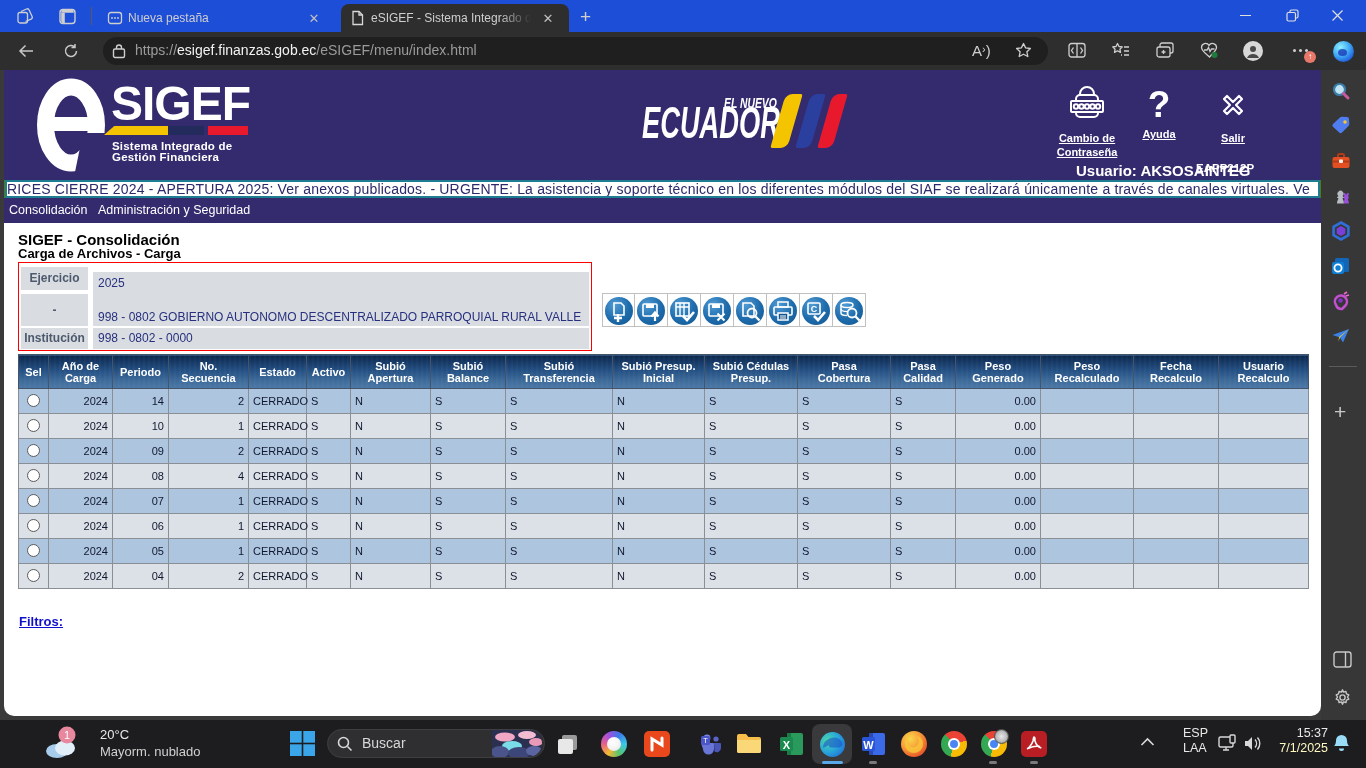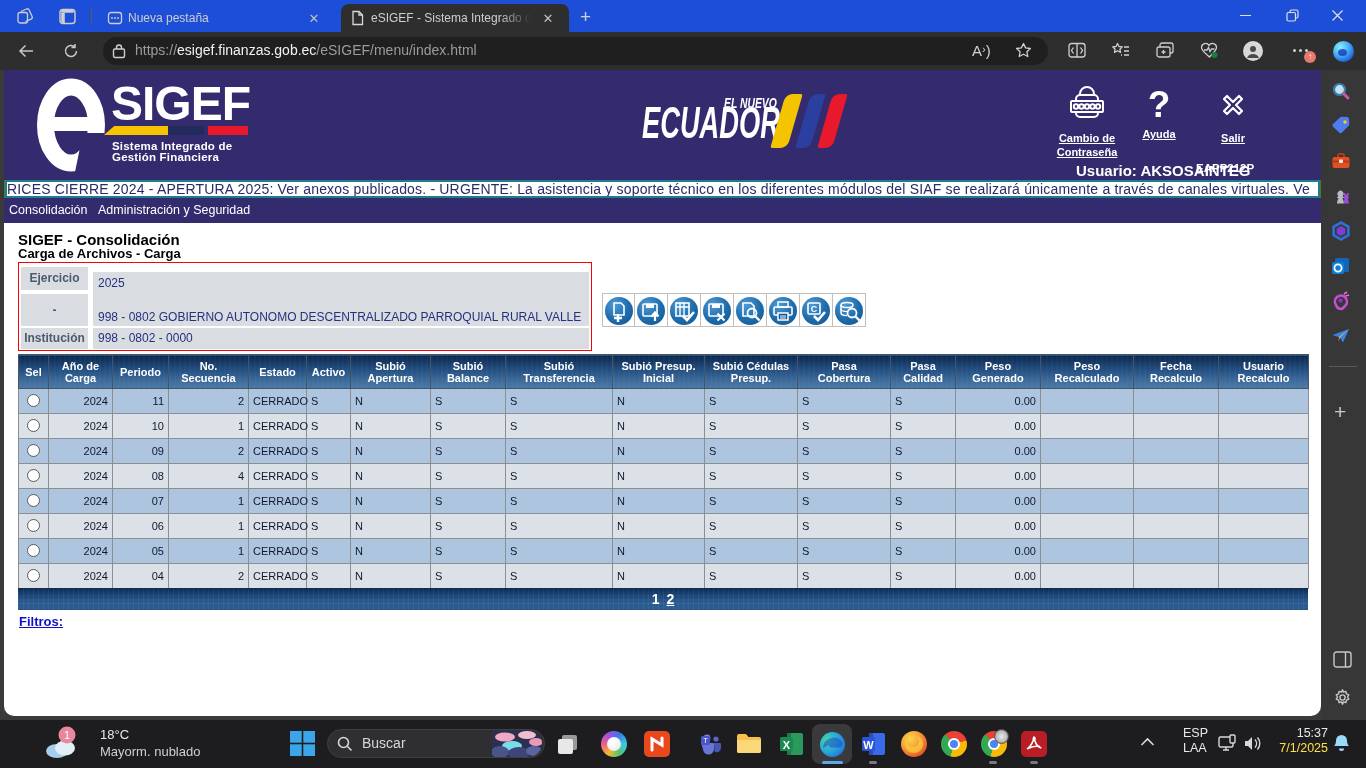--- a/index.html
+++ b/index.html
@@ -301,21 +301,21 @@
               <th>Pasa<br>Cobertura</th>
               <th>Pasa<br>Calidad</th>
               <th>Peso<br>Generado</th>
               <th>Peso<br>Recalculado</th>
               <th>Fecha<br>Recalculo</th>
               <th>Usuario<br>Recalculo</th>
             </tr>
         <tr class="rb">
               <td style="text-align:center;"><span class="radio"></span></td>
               <td class="r">2024</td>
-              <td class="r">11</td>
+              <td class="r">14</td>
               <td class="r">2</td>
               <td>CERRADO</td>
               <td>S</td>
               <td>N</td>
               <td>S</td>
               <td>S</td>
               <td>N</td>
               <td>S</td>
               <td>S</td>
               <td>S</td>
@@ -452,21 +452,20 @@
               <td>S</td>
               <td>S</td>
               <td>S</td>
               <td class="r">0.00</td>
               <td></td>
               <td></td>
               <td></td>
             </tr>
       </tbody>
         </table>
-      <div id="pagebar">1<span style="text-decoration:underline;margin-left:7px;">2</span></div>
       <div id="filtros">Filtros:</div>
     </div>
   </div>
   <div id="sidebar">
     <svg class="abs" style="left:10px;top:11px;" width="20" height="20" viewBox="0 0 20 20">
         <circle cx="8.5" cy="8.5" r="5.5" fill="#bfe3f2" stroke="#3a7ea8" stroke-width="2.2"></circle>
         <path d="M12.5 12.5 l4.5 4.5" stroke="#c95aa0" stroke-width="3" stroke-linecap="round"></path>
       </svg>
     <svg class="abs" style="left:10px;top:46px;" width="20" height="20" viewBox="0 0 20 20">
         <path d="M2 8 L9 1.5 a2.5 2.5 0 0 1 2-.8 l5 .3 a2 2 0 0 1 2 2 l.3 5 a2.5 2.5 0 0 1-.8 2 L11 16.5 a2 2 0 0 1-2.8 0 L2 10.8 a2 2 0 0 1 0-2.8z" fill="#4f7df0"></path>
@@ -513,21 +512,21 @@
   </div>
 </div>
 <div id="taskbar">
 
   <svg class="abs" style="left:44px;top:6px;" width="36" height="34" viewBox="0 0 36 34">
       <ellipse cx="13" cy="25" rx="11" ry="7" fill="#a8cdec"></ellipse>
       <ellipse cx="21" cy="22" rx="10" ry="7.5" fill="#e2eef8"></ellipse>
       <circle cx="23" cy="9" r="8.5" fill="#e8879e"></circle>
       <text x="23" y="13" text-anchor="middle" font-size="11" fill="#fff" font-family="Liberation Sans">1</text>
     </svg>
-  <div class="abs" style="left:100px;top:7px;font-size:13px;color:#e8e8e8;">18°C</div>
+  <div class="abs" style="left:100px;top:7px;font-size:13px;color:#e8e8e8;">20°C</div>
   <div class="abs" style="left:100px;top:24px;font-size:13px;color:#d0d0d0;">Mayorm. nublado</div>
 
   <svg class="abs" style="left:290px;top:11px;" width="25" height="25" viewBox="0 0 25 25">
       <rect x="0" y="0" width="11.7" height="11.7" fill="#3aa5e8"></rect>
       <rect x="13.3" y="0" width="11.7" height="11.7" fill="#3aa5e8"></rect>
       <rect x="0" y="13.3" width="11.7" height="11.7" fill="#3aa5e8"></rect>
       <rect x="13.3" y="13.3" width="11.7" height="11.7" fill="#3aa5e8"></rect>
     </svg>
 
   <div class="abs" style="left:327px;top:9px;width:218px;height:29px;border-radius:15px;background:#2f2f31;border:1px solid #3f3f41;"></div>
@@ -628,18 +627,18 @@
   <svg class="abs" style="left:1218px;top:14px;" width="21" height="19" viewBox="0 0 21 19" fill="none" stroke="#d8d8d8" stroke-width="1.4">
       <rect x="1" y="3" width="14" height="10" rx="1.5"></rect>
       <path d="M5 16 h6 M8 13 v3"></path>
       <rect x="12" y="1" width="5" height="8" rx="1" fill="#1d1d1f"></rect>
     </svg>
   <svg class="abs" style="left:1243px;top:15px;" width="20" height="17" viewBox="0 0 20 17">
       <path d="M2 6 h3 l4-4 v13 l-4-4 H2 z" fill="#d8d8d8"></path>
       <path d="M12 4.5 a6 6 0 0 1 0 8 M14.5 2.5 a9 9 0 0 1 0 12" fill="none" stroke="#d8d8d8" stroke-width="1.4"></path>
     </svg>
   <div class="abs" style="left:1282px;top:6px;width:46px;text-align:right;font-size:12.5px;color:#e8e8e8;">15:37</div>
-  <div class="abs" style="left:1262px;top:21px;width:66px;text-align:right;font-size:12.5px;color:#fde047;">7/1/2025</div>
+  <div class="abs" style="left:1262px;top:21px;width:66px;text-align:right;font-size:12.5px;color:#fef9c3;">7/1/2025</div>
   <svg class="abs" style="left:1333px;top:14px;" width="17" height="19" viewBox="0 0 17 19">
       <path d="M8.5 1 a5.5 5.5 0 0 1 5.5 5.5 c0 3 1 4.5 2 5.5 H1 c1-1 2-2.5 2-5.5 A5.5 5.5 0 0 1 8.5 1z" fill="#9adcf8"></path>
       <path d="M6 14.5 a2.5 2.5 0 0 0 5 0" fill="#9adcf8"></path>
     </svg>
 </div>
 
 </body></html>

